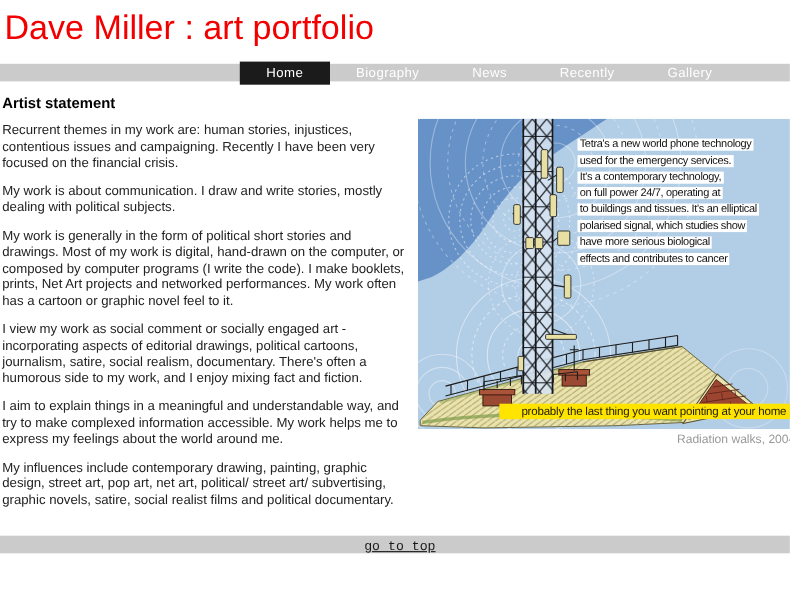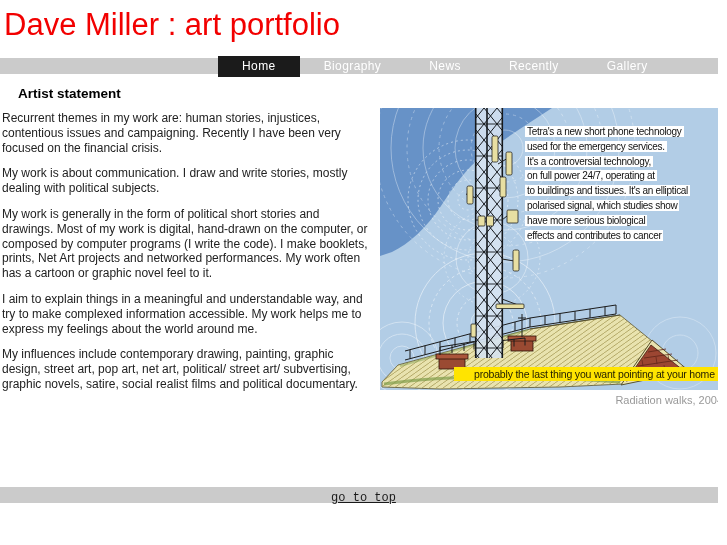--- a/index.html
+++ b/index.html
@@ -11,21 +11,21 @@
 
   .navbar{position:absolute;left:0;top:58px;width:727px;height:16px;
           background:var(--nav-bar-gray,#cbcbcb);}
   .nav-items{position:absolute;left:218px;top:-2.5px;height:21px;display:flex;align-items:center;}
   .nav-item{font-size:12px;color:var(--nav-text,#fff);text-decoration:none;margin:0 24px;
             letter-spacing:.4px;white-space:nowrap;cursor:pointer;}
   .nav-item.active{background:var(--nav-active-bg,#1b1b1b);margin:0;padding:0 24px;
             height:21px;line-height:21px;}
 
   .left-col{position:absolute;left:2px;top:86px;width:372px;}
-  .left-col h2{margin:0 0 10px 16px;font-size:13.5px;color:#000;}
+  .left-col h2{margin:0 0 10px 0;font-size:13.5px;color:#000;}
   .left-col p{margin:0 0 11px 0;font-size:12px;line-height:14.8px;color:var(--body-text,#222);}
 
   .artwork{position:absolute;left:380px;top:108px;width:343px;height:282px;}
   .artwork svg{position:absolute;left:0;top:0;}
   .annotation{position:absolute;left:145px;top:16px;width:200px;}
   .annotation .line{line-height:12.8px;white-space:nowrap;}
   .annotation .line span{background:#fff;color:#111;font-size:10px;
             letter-spacing:-.3px;padding:0 2px;}
   .highlight-line{position:absolute;left:74px;top:259px;background:var(--highlight-yellow,#ffe400);
             color:#201c00;font-size:10.5px;letter-spacing:-.2px;padding:1px 20px;white-space:nowrap;}
@@ -52,20 +52,21 @@
         <a class="nav-item">Gallery</a>
       </div>
   </nav>
 
   <div class="left-col">
     <h2>Artist statement</h2>
     <div id="statement-paragraphs">
         <p>Recurrent themes in my work are: human stories, injustices, contentious issues and campaigning. Recently I have been very focused on the financial crisis.</p>
         <p>My work is about communication. I draw and write stories, mostly dealing with political subjects.</p>
         <p>My work is generally in the form of political short stories and drawings. Most of my work is digital, hand-drawn on the computer, or composed by computer programs (I write the code). I make booklets, prints, Net Art projects and networked performances. My work often has a cartoon or graphic novel feel to it.</p>
+        <p>I view my work as social comment or socially engaged art - incorporating aspects of editorial drawings, political cartoons, journalism, satire, social realism, documentary. There's often a humorous side to my work, and I enjoy mixing fact and fiction.</p>
         <p>I aim to explain things in a meaningful and understandable way, and try to make complexed information accessible. My work helps me to express my feelings about the world around me.</p>
         <p>My influences include contemporary drawing, painting, graphic design, street art, pop art, net art, political/ street art/ subvertising, graphic novels, satire, social realist films and political documentary.</p>
       </div>
   </div>
 
   <div class="artwork">
     <svg width="343" height="282" viewBox="0 0 343 282">
       <defs>
         <pattern id="xb" width="13" height="16" patternUnits="userSpaceOnUse">
           <path d="M0,0 L13,16 M13,0 L0,16" stroke="#15181c" stroke-width="1" fill="none"></path>
@@ -177,23 +178,23 @@
           <rect x="98" y="108" width="7" height="10" rx="1"></rect>
           <rect x="106.5" y="108" width="7" height="10" rx="1"></rect>
           <rect x="133" y="142" width="6" height="21" rx="1.5"></rect>
           <rect x="116" y="196" width="28" height="4.5" rx="1"></rect>
           <rect x="91" y="216" width="5" height="13" rx="1"></rect>
         </g>
       </g>
     </svg>
 
     <div class="annotation" id="annotation">
-        <div class="line"><span>Tetra's a new short phone technology</span></div>
+        <div class="line"><span>Tetra's a new world phone technology</span></div>
         <div class="line"><span>used for the emergency services.</span></div>
-        <div class="line"><span>It's a controversial technology,</span></div>
+        <div class="line"><span>It's a contemporary technology,</span></div>
         <div class="line"><span>on full power 24/7, operating at</span></div>
         <div class="line"><span>to buildings and tissues. It's an elliptical</span></div>
         <div class="line"><span>polarised signal, which studies show</span></div>
         <div class="line"><span>have more serious biological</span></div>
         <div class="line"><span>effects and contributes to cancer</span></div>
       </div>
     <div class="highlight-line">probably the last thing you want pointing at your home</div>
   </div>
 
   <div class="caption">Radiation walks, 2004</div>

